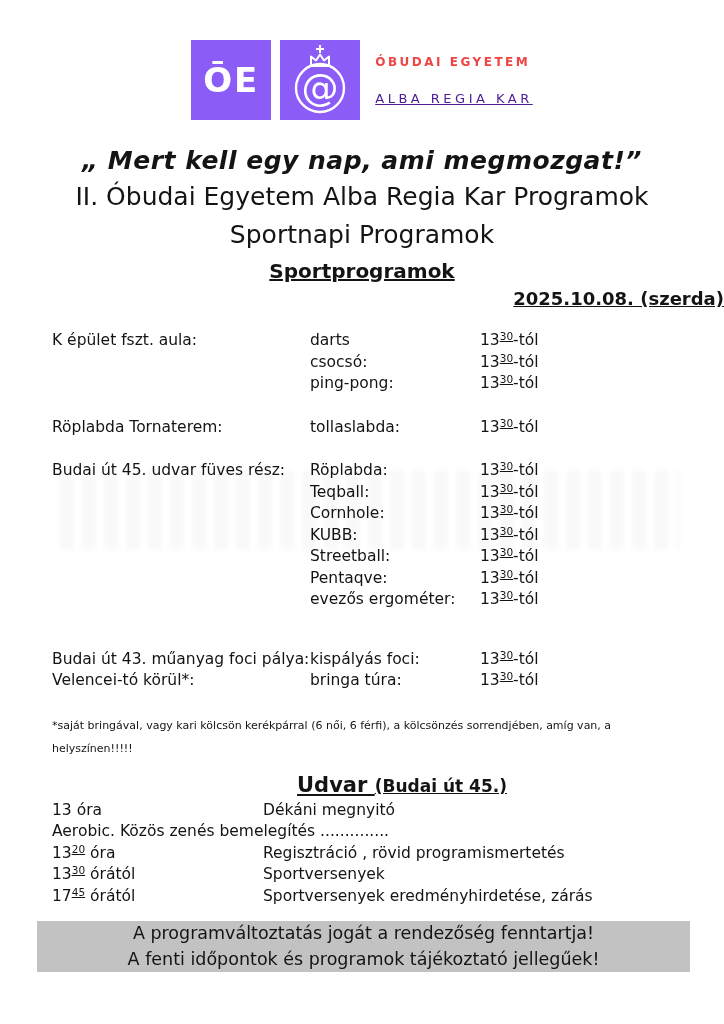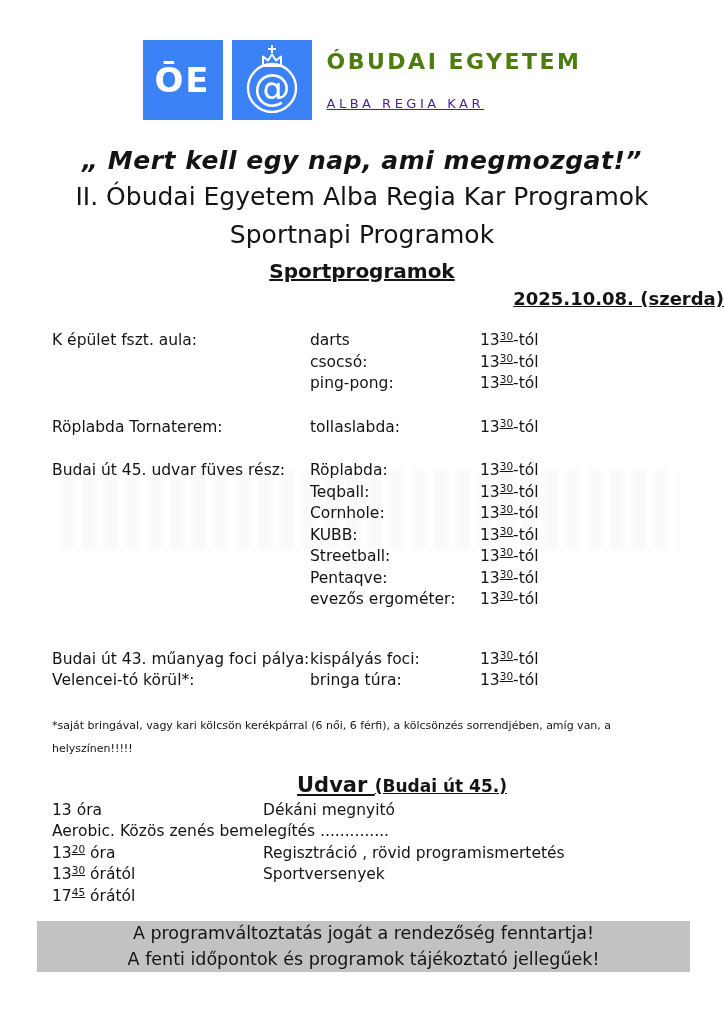--- a/index.html
+++ b/index.html
@@ -3,25 +3,25 @@
 <meta charset="utf-8">
 <style>
   html,body{margin:0;padding:0;}
   body{
     width:724px;height:1024px;background:#ffffff;
     font-family:"DejaVu Sans","Liberation Sans",sans-serif;
     color:#141414;position:relative;overflow:hidden;
   }
   
   .logo-row{display:flex;align-items:center;justify-content:center;padding-top:40px;}
-  .logo-sq{width:80px;height:80px;background:#3b82f6;display:flex;align-items:center;justify-content:center;flex:0 0 auto;}
+  .logo-sq{width:80px;height:80px;background:#8b5cf6;display:flex;align-items:center;justify-content:center;flex:0 0 auto;}
   .logo-sq + .logo-sq{margin-left:9px;}
   .monogram{color:#ffffff;font-size:34px;font-weight:bold;letter-spacing:2px;line-height:1;}
   .wordmark{margin-left:15px;display:flex;flex-direction:column;justify-content:center;}
-  .org-name{color:#4d7c0f;font-weight:bold;font-size:22px;letter-spacing:2.5px;}
+  .org-name{color:#ef4444;font-weight:bold;font-size:12px;letter-spacing:2.5px;}
   .org-sub{color:#4c1d95;font-size:13px;letter-spacing:3.5px;margin-top:22px;text-decoration:underline;}
   
   .quote{text-align:center;font-style:italic;font-weight:bold;font-size:25px;margin-top:26px;letter-spacing:0.5px;}
   .main-title{text-align:center;font-size:25px;margin-top:7px;}
   .sub-title{text-align:center;font-size:25px;margin-top:9px;}
   .section-head{text-align:center;font-size:20px;font-weight:bold;text-decoration:underline;margin-top:10px;}
   .date-line{text-align:right;font-size:18px;font-weight:bold;text-decoration:underline;margin-top:5px;}
   
   .sched{margin:21px 0 0 52px;font-size:15.5px;line-height:21.5px;}
   .srow{display:flex;}
@@ -169,19 +169,20 @@
   <div class="urow">
     <span class="u-time"><span>13</span><span class="sup">20</span><span> óra</span></span>
     <span class="u-desc">Regisztráció , rövid programismertetés</span>
   </div>
   <div class="urow">
     <span class="u-time"><span>13</span><span class="sup">30</span><span> órától</span></span>
     <span class="u-desc">Sportversenyek</span>
   </div>
   <div class="urow">
     <span class="u-time"><span>17</span><span class="sup">45</span><span> órától</span></span>
+    <span class="u-desc">Sportversenyek eredményhirdetése, zárás</span>
   </div>
 </div>
 
 <div class="footer">
   <div>A programváltoztatás jogát a rendezőség fenntartja!</div>
   <div>A fenti időpontok és programok tájékoztató jellegűek!</div>
 </div>
 
 </body></html>

